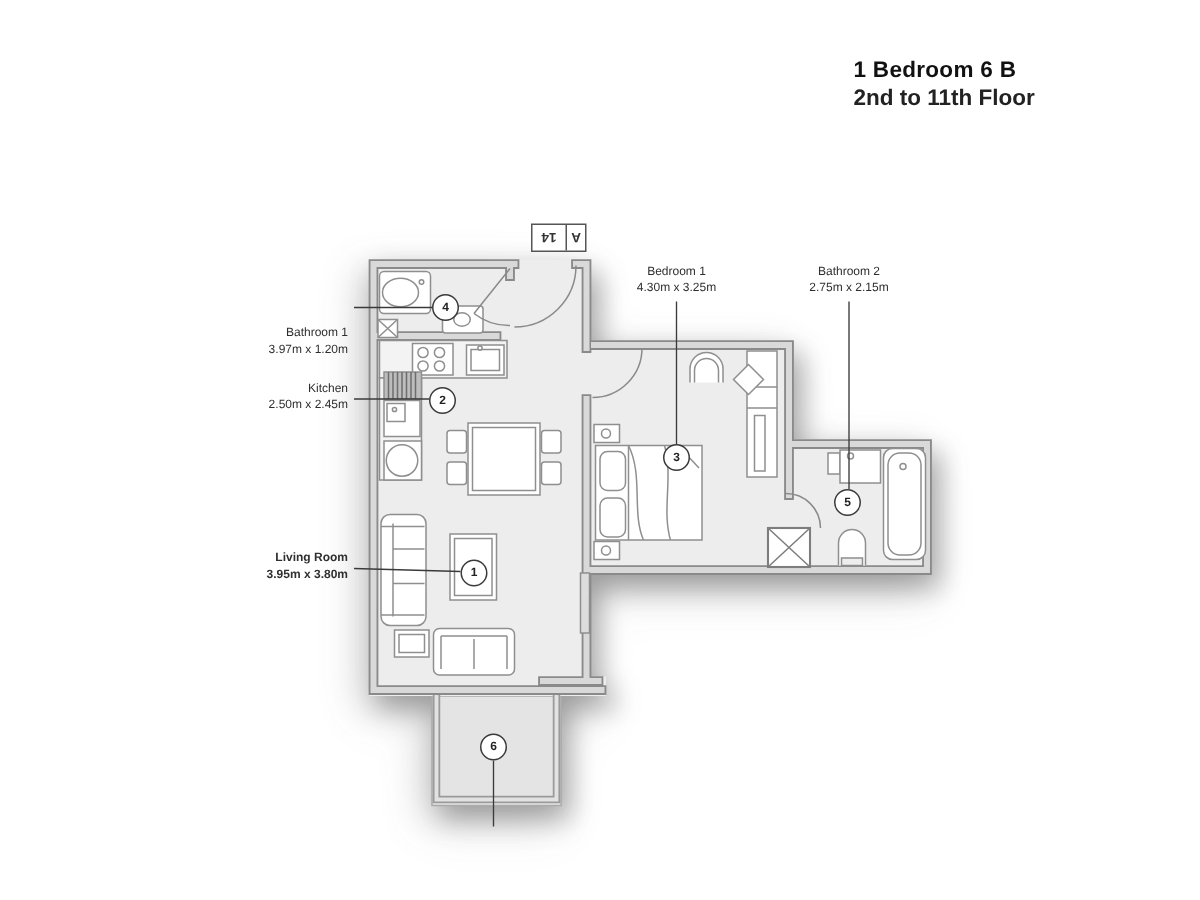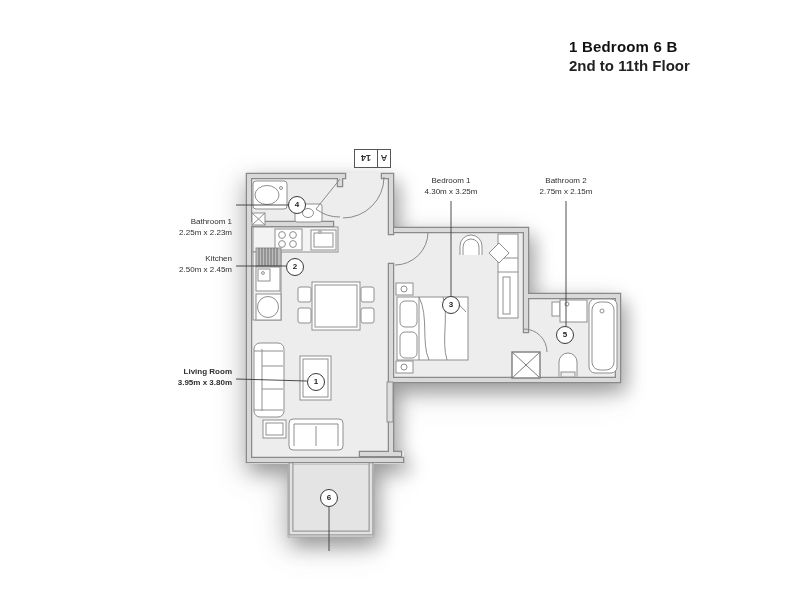--- a/index.html
+++ b/index.html
@@ -175,21 +175,21 @@
     <div class="t2">2nd to 11th Floor</div>
   </div>
 
   <div class="unit-tag">
     <div class="cell">A</div>
     <div class="cell">14</div>
   </div>
 
   <div class="room-label lbl-right" style="right:568px;top:192px;margin-top:24px;">
     <div>Bathroom 1</div>
-    <div>2.25m x 2.23m</div>
+    <div>3.97m x 1.20m</div>
   </div>
   <div class="room-label lbl-right" style="right:568px;top:253px;">
     <div>Kitchen</div>
     <div>2.50m x 2.45m</div>
   </div>
   <div class="room-label lbl-right" style="right:568px;top:366px;font-weight:bold;">
     <div>Living Room</div>
     <div>3.95m x 3.80m</div>
   </div>
   <div class="room-label lbl-center" style="left:401px;top:175px;width:100px;">

